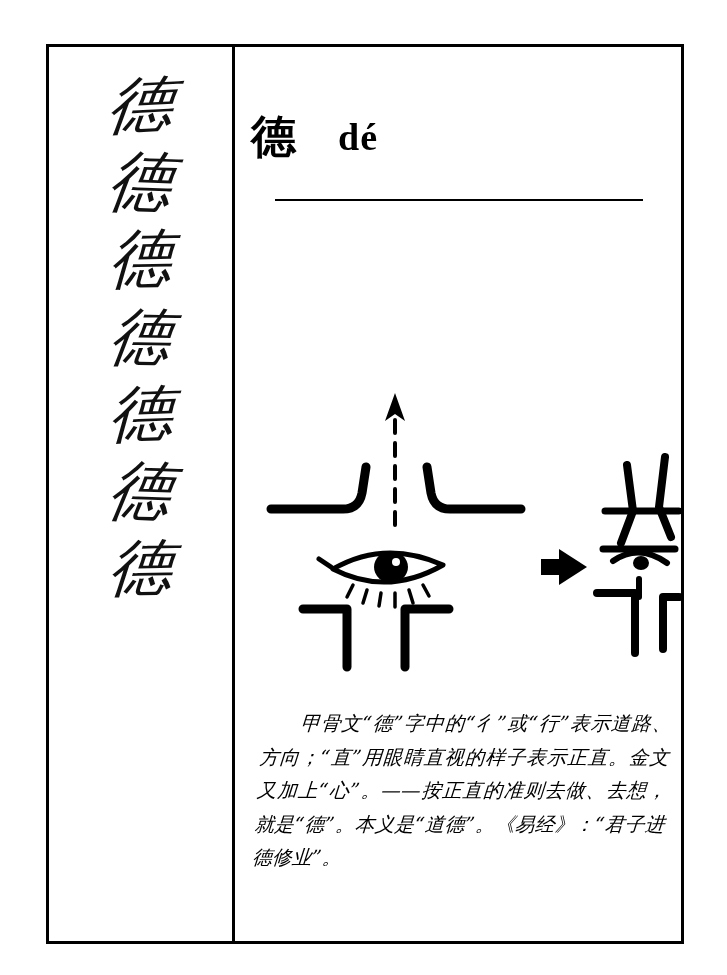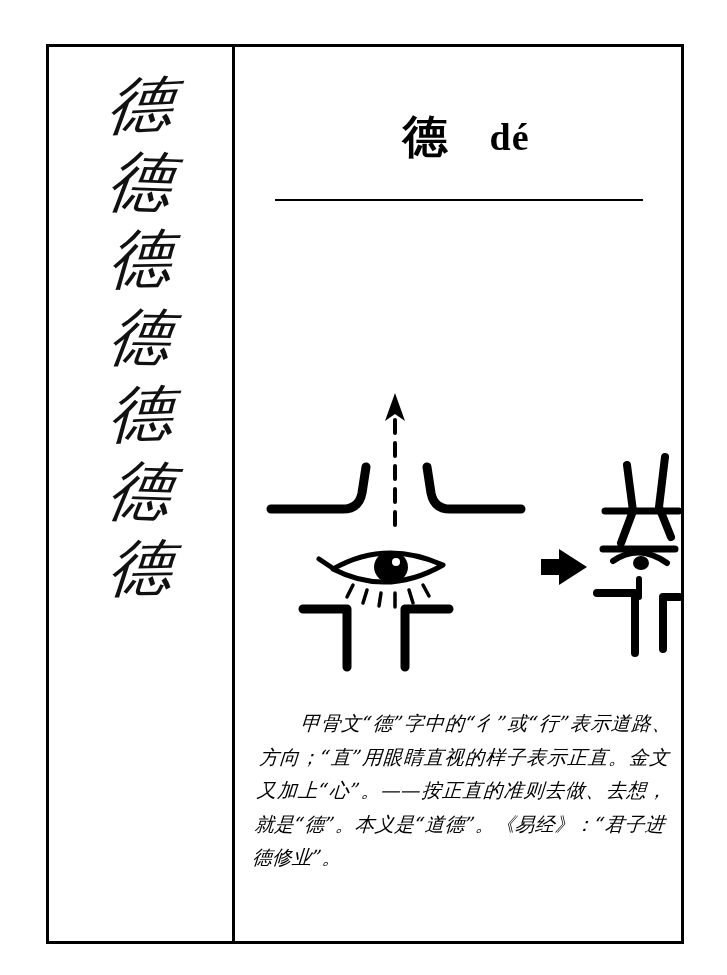--- a/index.html
+++ b/index.html
@@ -78,24 +78,24 @@
   .main-col {
     position: absolute;
     left: 235px;
     top: 47px;
     width: 446px;
     height: 894px;
     box-sizing: border-box;
   }
   .headword-row {
     position: absolute;
-    left: 8px;
+    left: 16px;
     top: 60px;
     width: 446px;
-    text-align: center;
+    text-align: left;
     white-space: nowrap;
   }
   .headword {
     font-family: "DejaVu Serif", serif;
     font-size: 45px;
     font-weight: 600;
     vertical-align: middle;
   }
   .pinyin {
     font-family: "Liberation Serif", serif;

